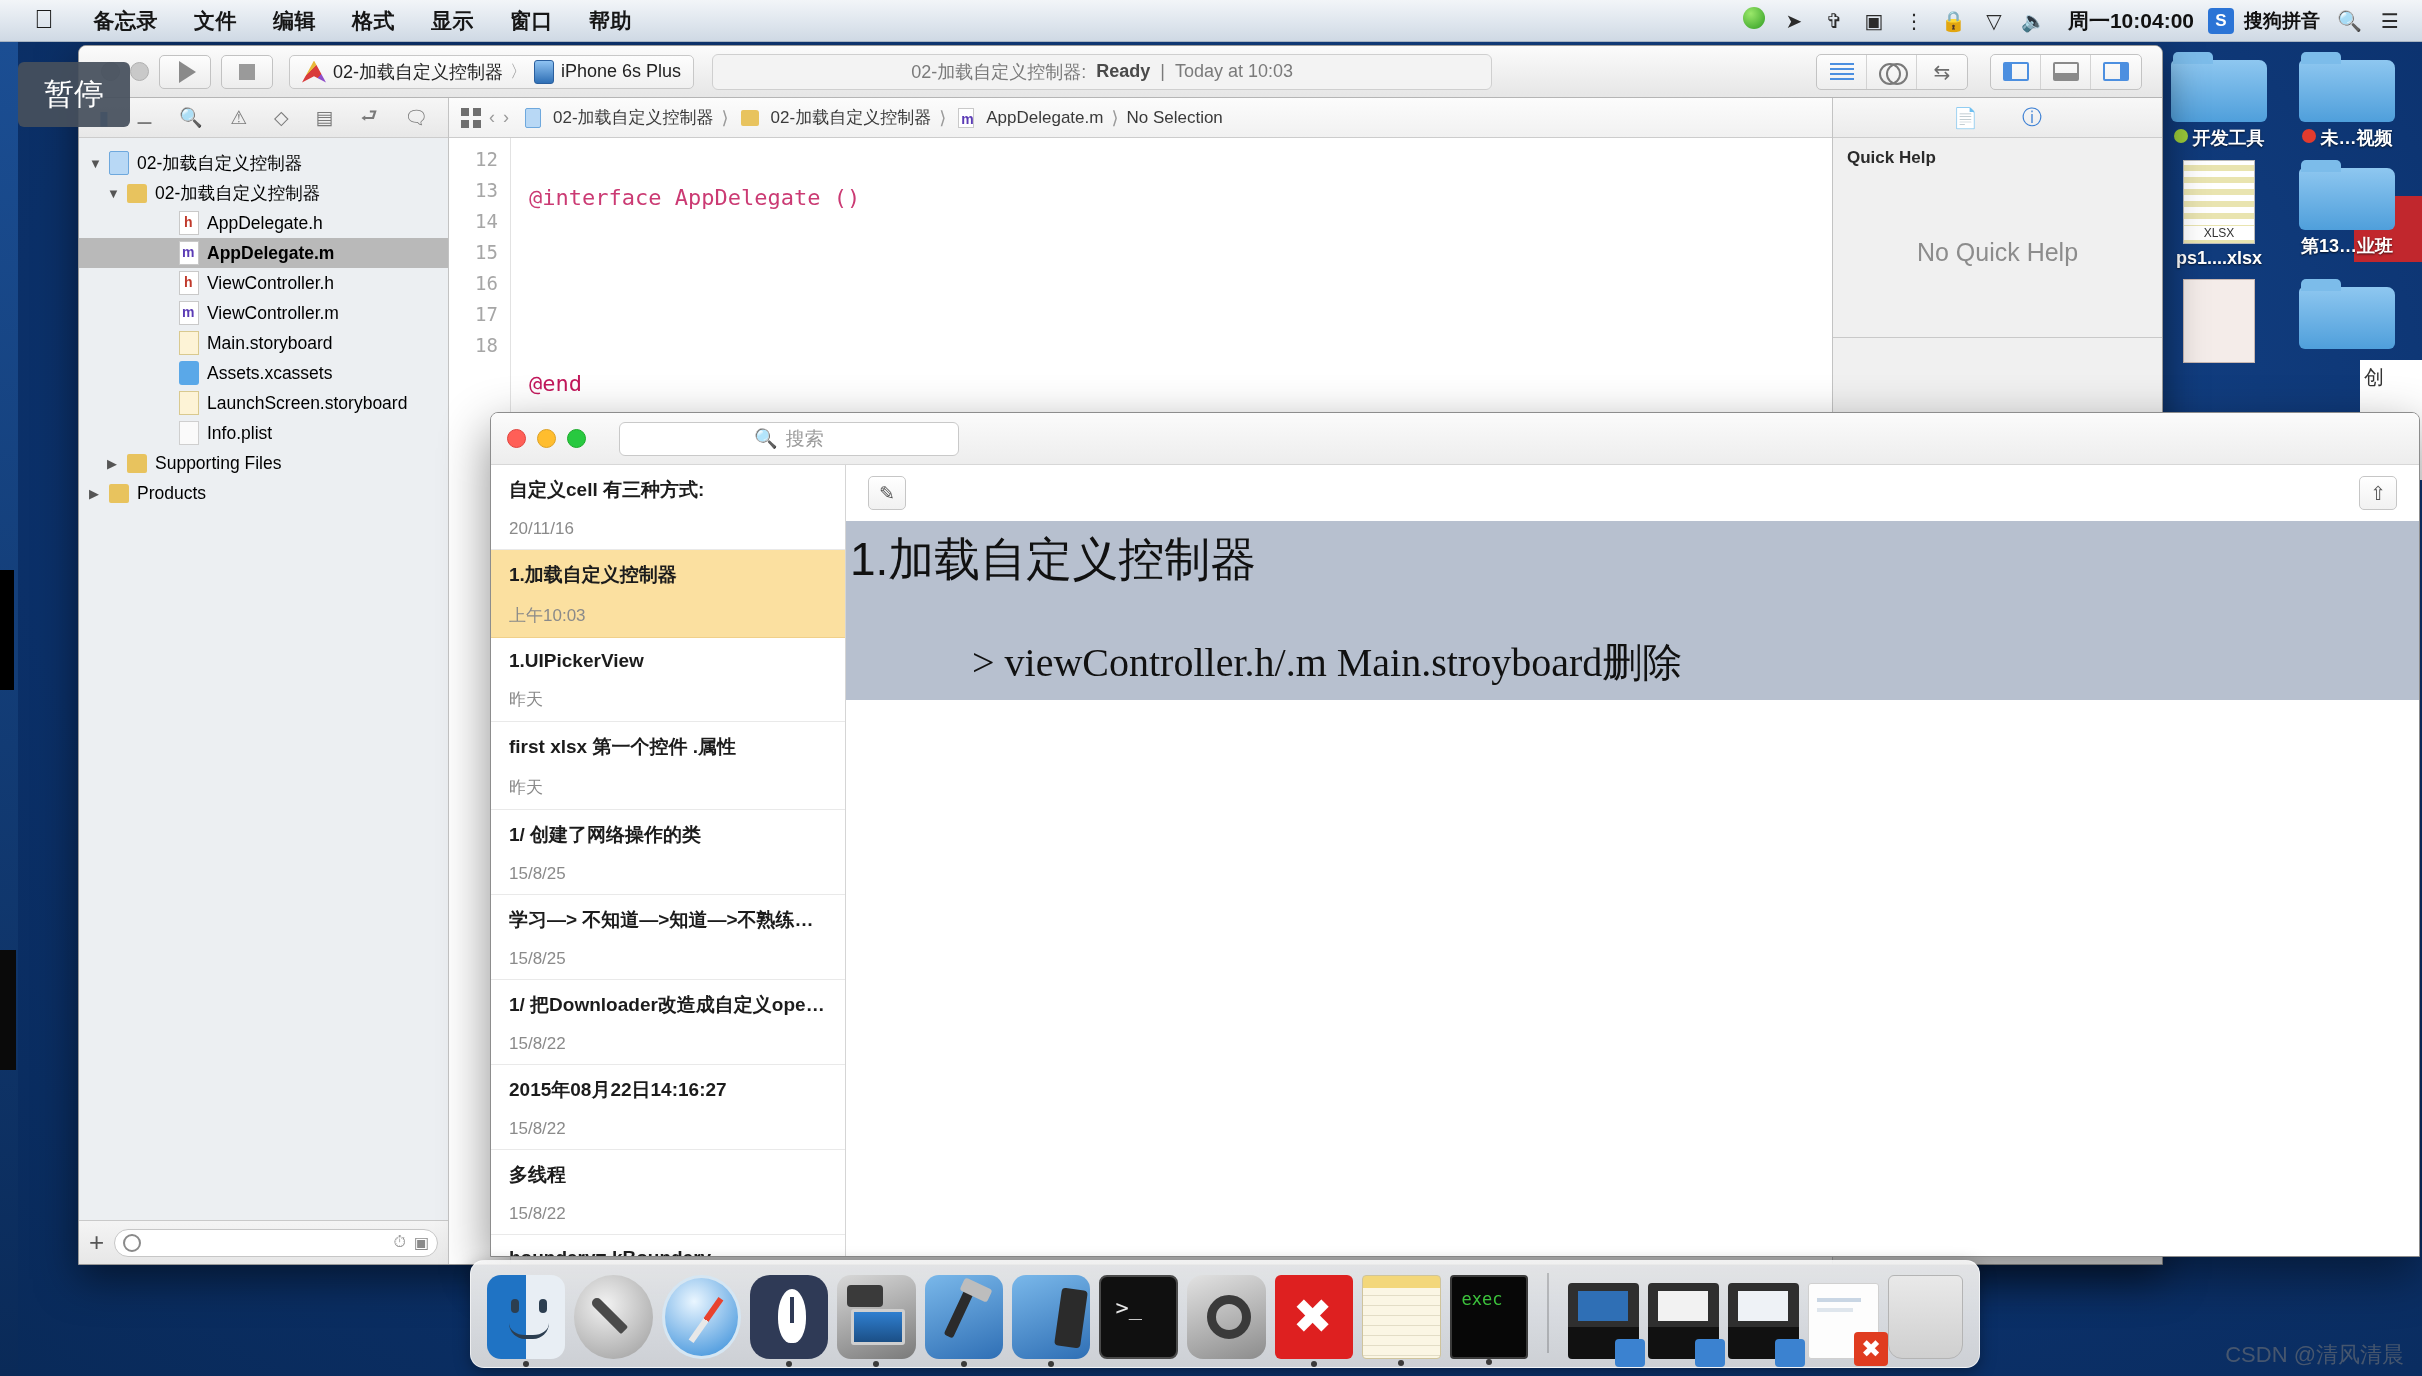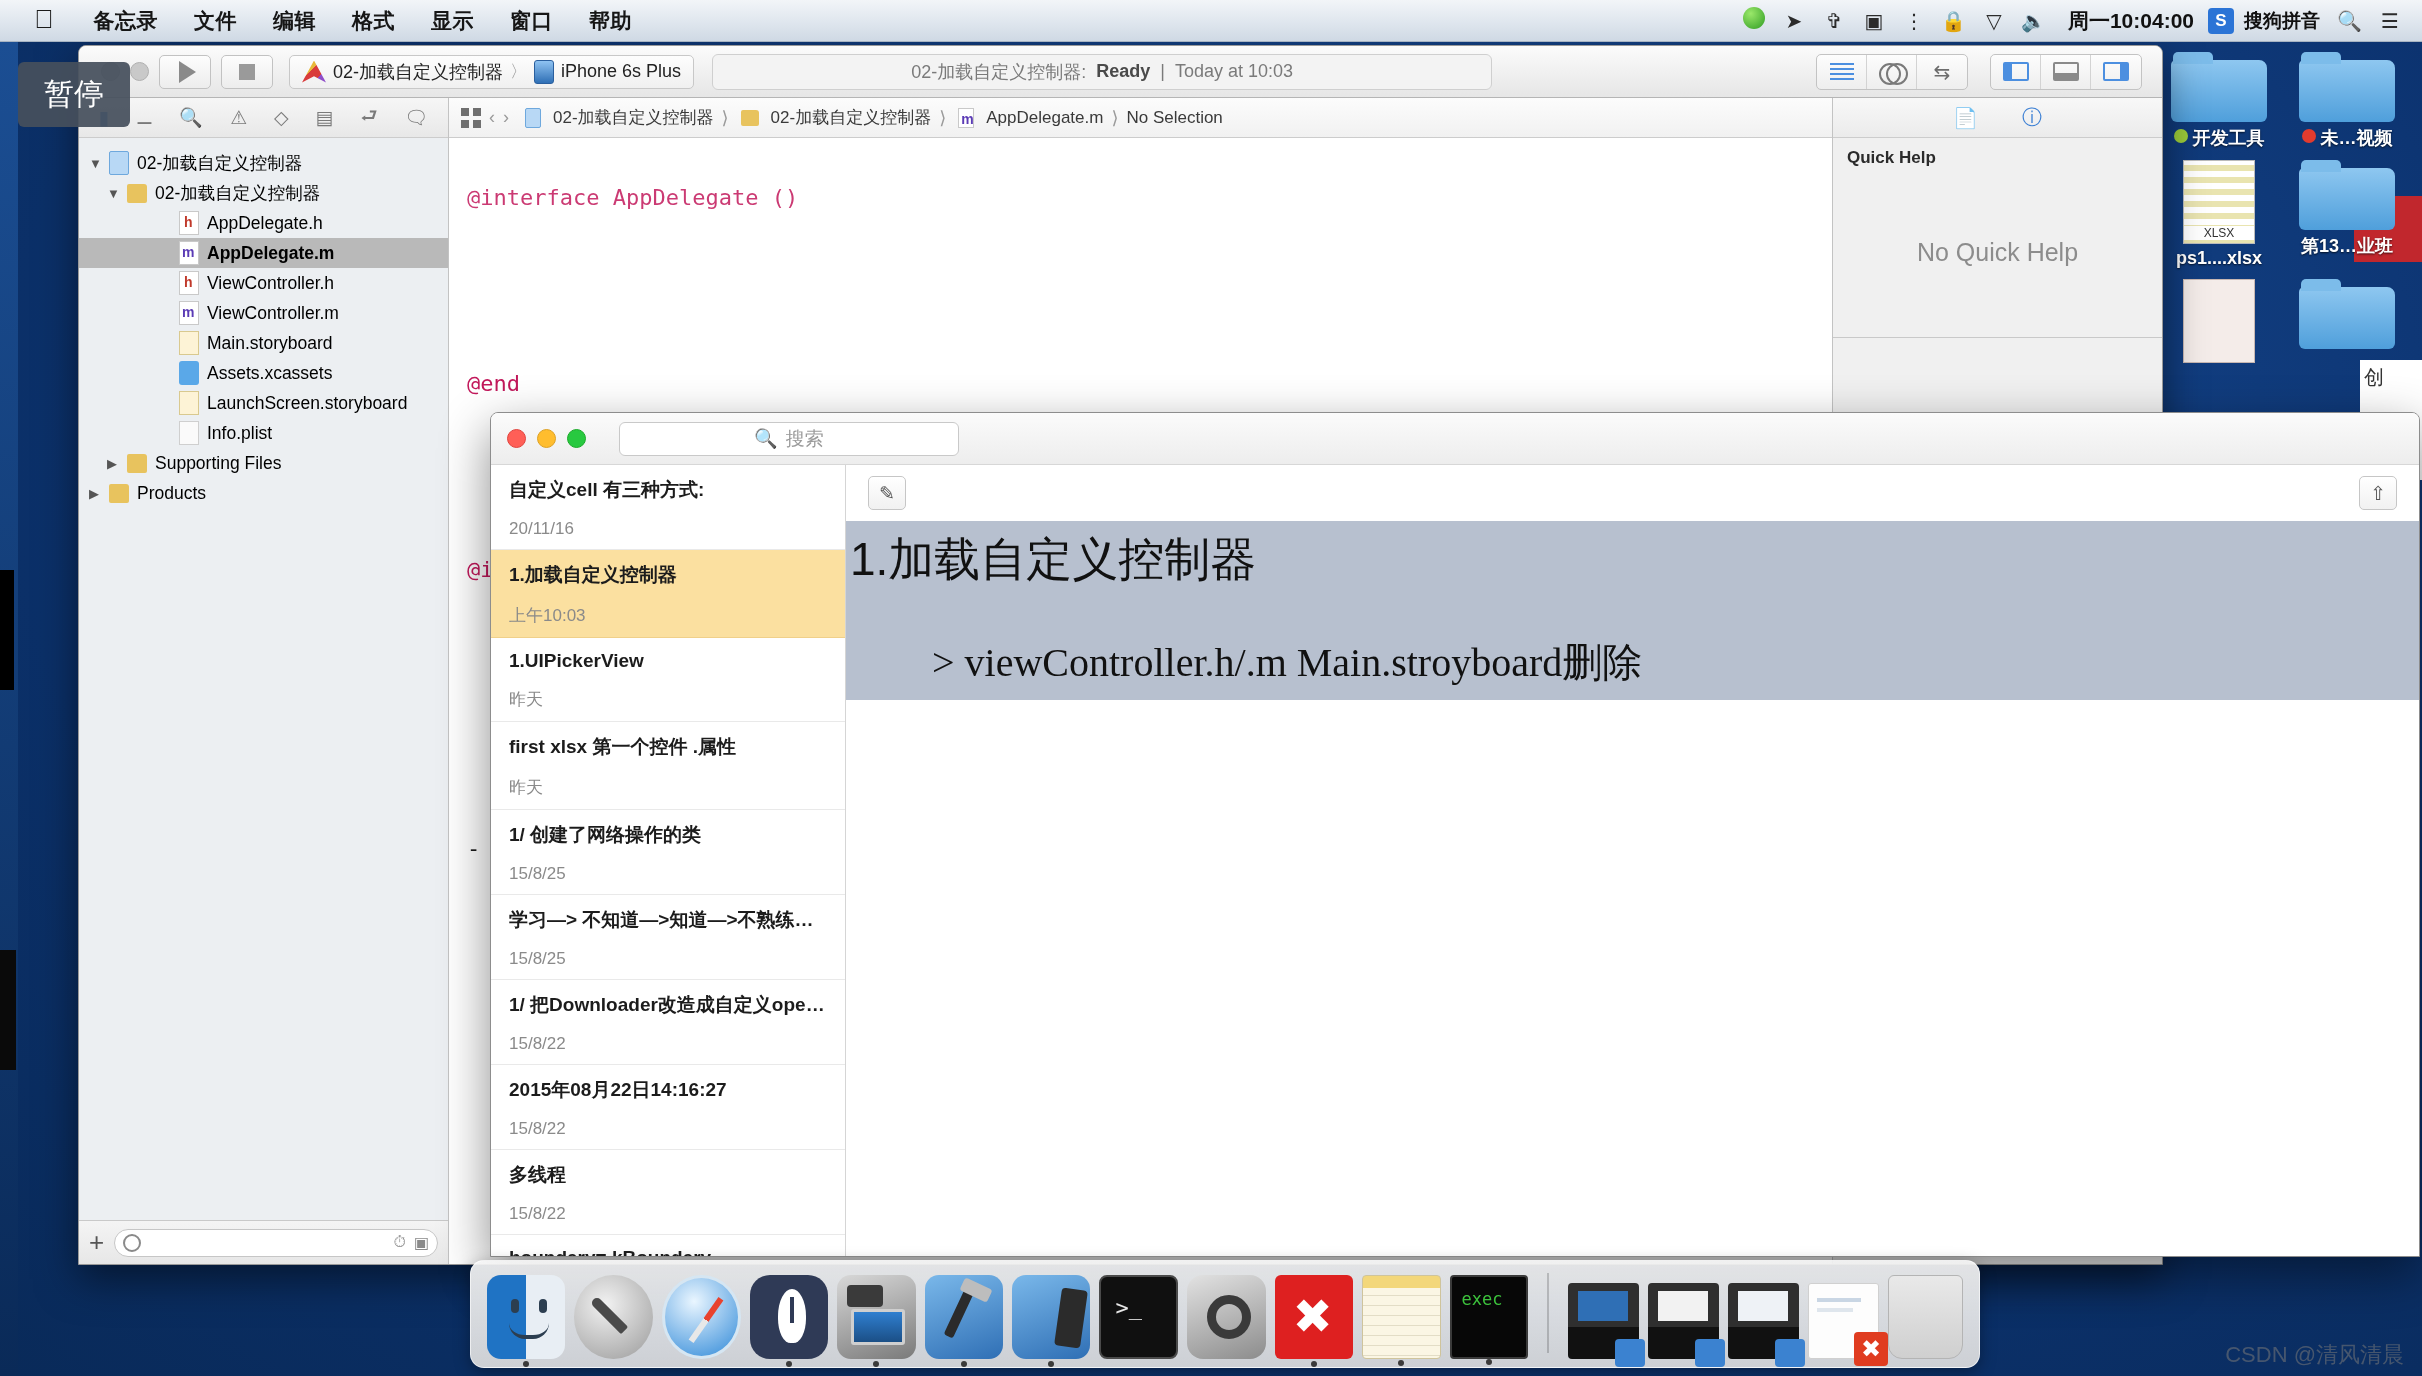--- a/index.html
+++ b/index.html
@@ -477,20 +477,29 @@
           <span class="chev">⟩</span>
           <span class="fi folder" style="width:18px;height:16px;margin:0 4px;"></span>
           <span>02-加载自定义控制器</span>
           <span class="chev">⟩</span>
           <span class="fi m" style="width:16px;height:20px;margin:0 4px;"></span>
           <span>AppDelegate.m</span>
           <span class="chev">⟩</span>
           <span>No Selection</span>
         </div>
         <div class="code">
+          <div class="gutter">
+            <div>12</div>
+            <div>13</div>
+            <div>14</div>
+            <div>15</div>
+            <div>16</div>
+            <div>17</div>
+            <div>18</div>
+          </div>
           <div class="codelines">
             <div style="margin-top:-24px;color:#c2185b;opacity:.85">@interface AppDelegate ()</div>
             <div>&nbsp;</div>
             <div class="kw">@end</div>
             <div>&nbsp;</div>
             <div><span class="kw">@implementation</span> AppDelegate</div>
             <div>&nbsp;</div>
             <div>&nbsp;</div>
             <div>- (<span class="kw">BOOL</span>)application:(<span class="ty">UIApplication</span> *)application</div>
             <div>    didFinishLaunchingWithOptions:(<span class="ty">NSDictionary</span> *)launchOptions {</div>
@@ -573,21 +582,21 @@
         <div class="nt-chead">
           <div class="nt-compose">✎</div>
           <div class="nt-share">⇧</div>
         </div>
         <div class="nt-bodyarea">
           <div class="hl-block" style="padding: 6px 0 0 0;">
             <div style="padding-left: 4px;">
               <span class="nt-h1">1.加载自定义控制器</span>
             </div>
             <div style="height: 42px;"></div>
-            <div style="padding-left: 86px; padding-bottom: 10px; width: 1120px;">
+            <div style="padding-left: 86px; padding-bottom: 10px; width: 1120px; margin-left: 40px;">
               <span class="nt-line2">&gt; viewController.h/.m Main.stroyboard删除</span>
             </div>
           </div>
         </div>
       </div>
     </div>
   </div>
 
   <div class="tooltip">暂停</div>
 

